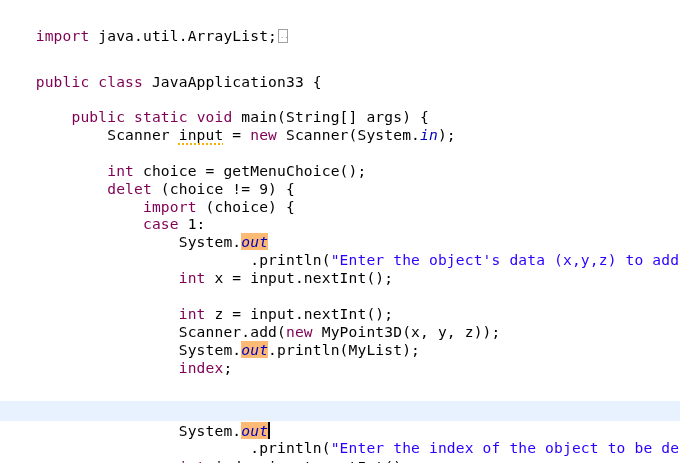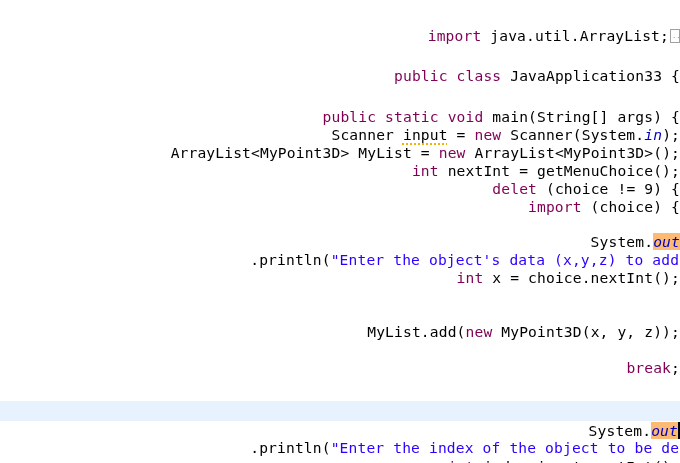--- a/index.html
+++ b/index.html
@@ -3,21 +3,20 @@
 <meta charset="utf-8">
 <style>
   html, body { margin:0; padding:0; background:#ffffff; }
   body { width:680px; height:463px; overflow:hidden; position:relative; }
   .editor { position:absolute; left:0; top:0; width:680px; height:463px; background:#ffffff; }
   .line {
     position:absolute; left:0; width:680px; height:18px;
     font-family:"DejaVu Sans Mono", monospace;
     font-size:14.6px; line-height:18px; white-space:pre; color:#000000;
     letter-spacing:0.15px;
-    text-align:right;
   }
   .line.current { background:#e8f2fe; }
   .kw { color:#7f0055; }
   .str { color:#2a00ff; }
   .fld { color:#0000c0; font-style:italic; }
   .mth { }
   .occ { background:#fdba74; }
   .warn { text-decoration: underline dotted #f0b400; text-decoration-thickness:2px; text-underline-offset:3px; }
   .fold-box {
     display:inline-block; width:10px; height:14px; border:1px solid #a0a0a0;
@@ -28,70 +27,76 @@
 </style>
 </head>
 <body>
 
 <div class="editor">
 
   <div class="line" style="top:9px">
     <span class="kw">import</span><span> java.util.ArrayList;</span><span class="fold-box"></span>
   </div>
 
-  <div class="line" style="top:49px">
+  <div class="line" style="top:55px">
     <span class="kw">public</span><span> </span><span class="kw">class</span><span> JavaApplication33 {</span>
   </div>
 
   <div class="line" style="top:90px">
     <span>    </span><span class="kw">public</span><span> </span><span class="kw">static</span><span> </span><span class="kw">void</span><span> main(String[] args) {</span>
   </div>
 
   <div class="line" style="top:108px">
     <span>        Scanner </span><span class="warn">input</span><span> = </span><span class="kw">new</span><span> Scanner(System.</span><span class="fld">in</span><span>);</span>
   </div>
 
-  <div class="line" style="top:126px">
-    <span>        ArrayList&lt;MyPoint3D&gt; MyList = </span><span class="kw">new</span><span> ArrayList&lt;MyPoint3D&gt;();</span>
-  </div>
 
   <div class="line" style="top:144px">
-    <span>        </span><span class="kw">int</span><span> nextInt = </span><span class="mth">getMenuChoice</span><span>();</span>
+    <span>        </span><span class="kw">int</span><span> choice = </span><span class="mth">getMenuChoice</span><span>();</span>
   </div>
 
   <div class="line" style="top:162px">
     <span>        </span><span class="kw">delet</span><span> (choice != 9) {</span>
   </div>
 
   <div class="line" style="top:180px">
     <span>            </span><span class="kw">import</span><span> (choice) {</span>
   </div>
 
+  <div class="line" style="top:197px">
+    <span>            </span><span class="kw">case</span><span> 1:</span>
+  </div>
 
   <div class="line" style="top:215px">
     <span>                System.</span><span class="fld occ">out</span>
   </div>
 
   <div class="line" style="top:233px">
     <span>                        .println(</span><span class="str">"Enter the object's data (x,y,z) to added</span>
   </div>
 
   <div class="line" style="top:251px">
-    <span>                </span><span class="kw">int</span><span> x = choice.nextInt();</span>
+    <span>                </span><span class="kw">int</span><span> x = input.nextInt();</span>
   </div>
 
 
+  <div class="line" style="top:287px">
+    <span>                </span><span class="kw">int</span><span> z = input.nextInt();</span>
+  </div>
 
   <div class="line" style="top:305px">
-    <span>                MyList.add(</span><span class="kw">new</span><span> MyPoint3D(x, y, z));</span>
+    <span>                Scanner.add(</span><span class="kw">new</span><span> MyPoint3D(x, y, z));</span>
   </div>
 
+  <div class="line" style="top:323px">
+    <span>                System.</span><span class="fld occ">out</span><span>.println(MyList);</span>
+  </div>
 
   <div class="line" style="top:341px">
-    <span>                </span><span class="kw">break</span><span>;</span>
+    <span>                </span><span class="kw">index</span><span>;</span>
   </div>
 
 
   <div class="line current" style="top:401px; height:20px; line-height:20px;">
     <span>                System.</span><span class="fld occ">out</span><span class="caret"></span>
   </div>
 
   <div class="line" style="top:421px">
     <span>                        .println(</span><span class="str">"Enter the index of the object to be delet</span>
   </div>

